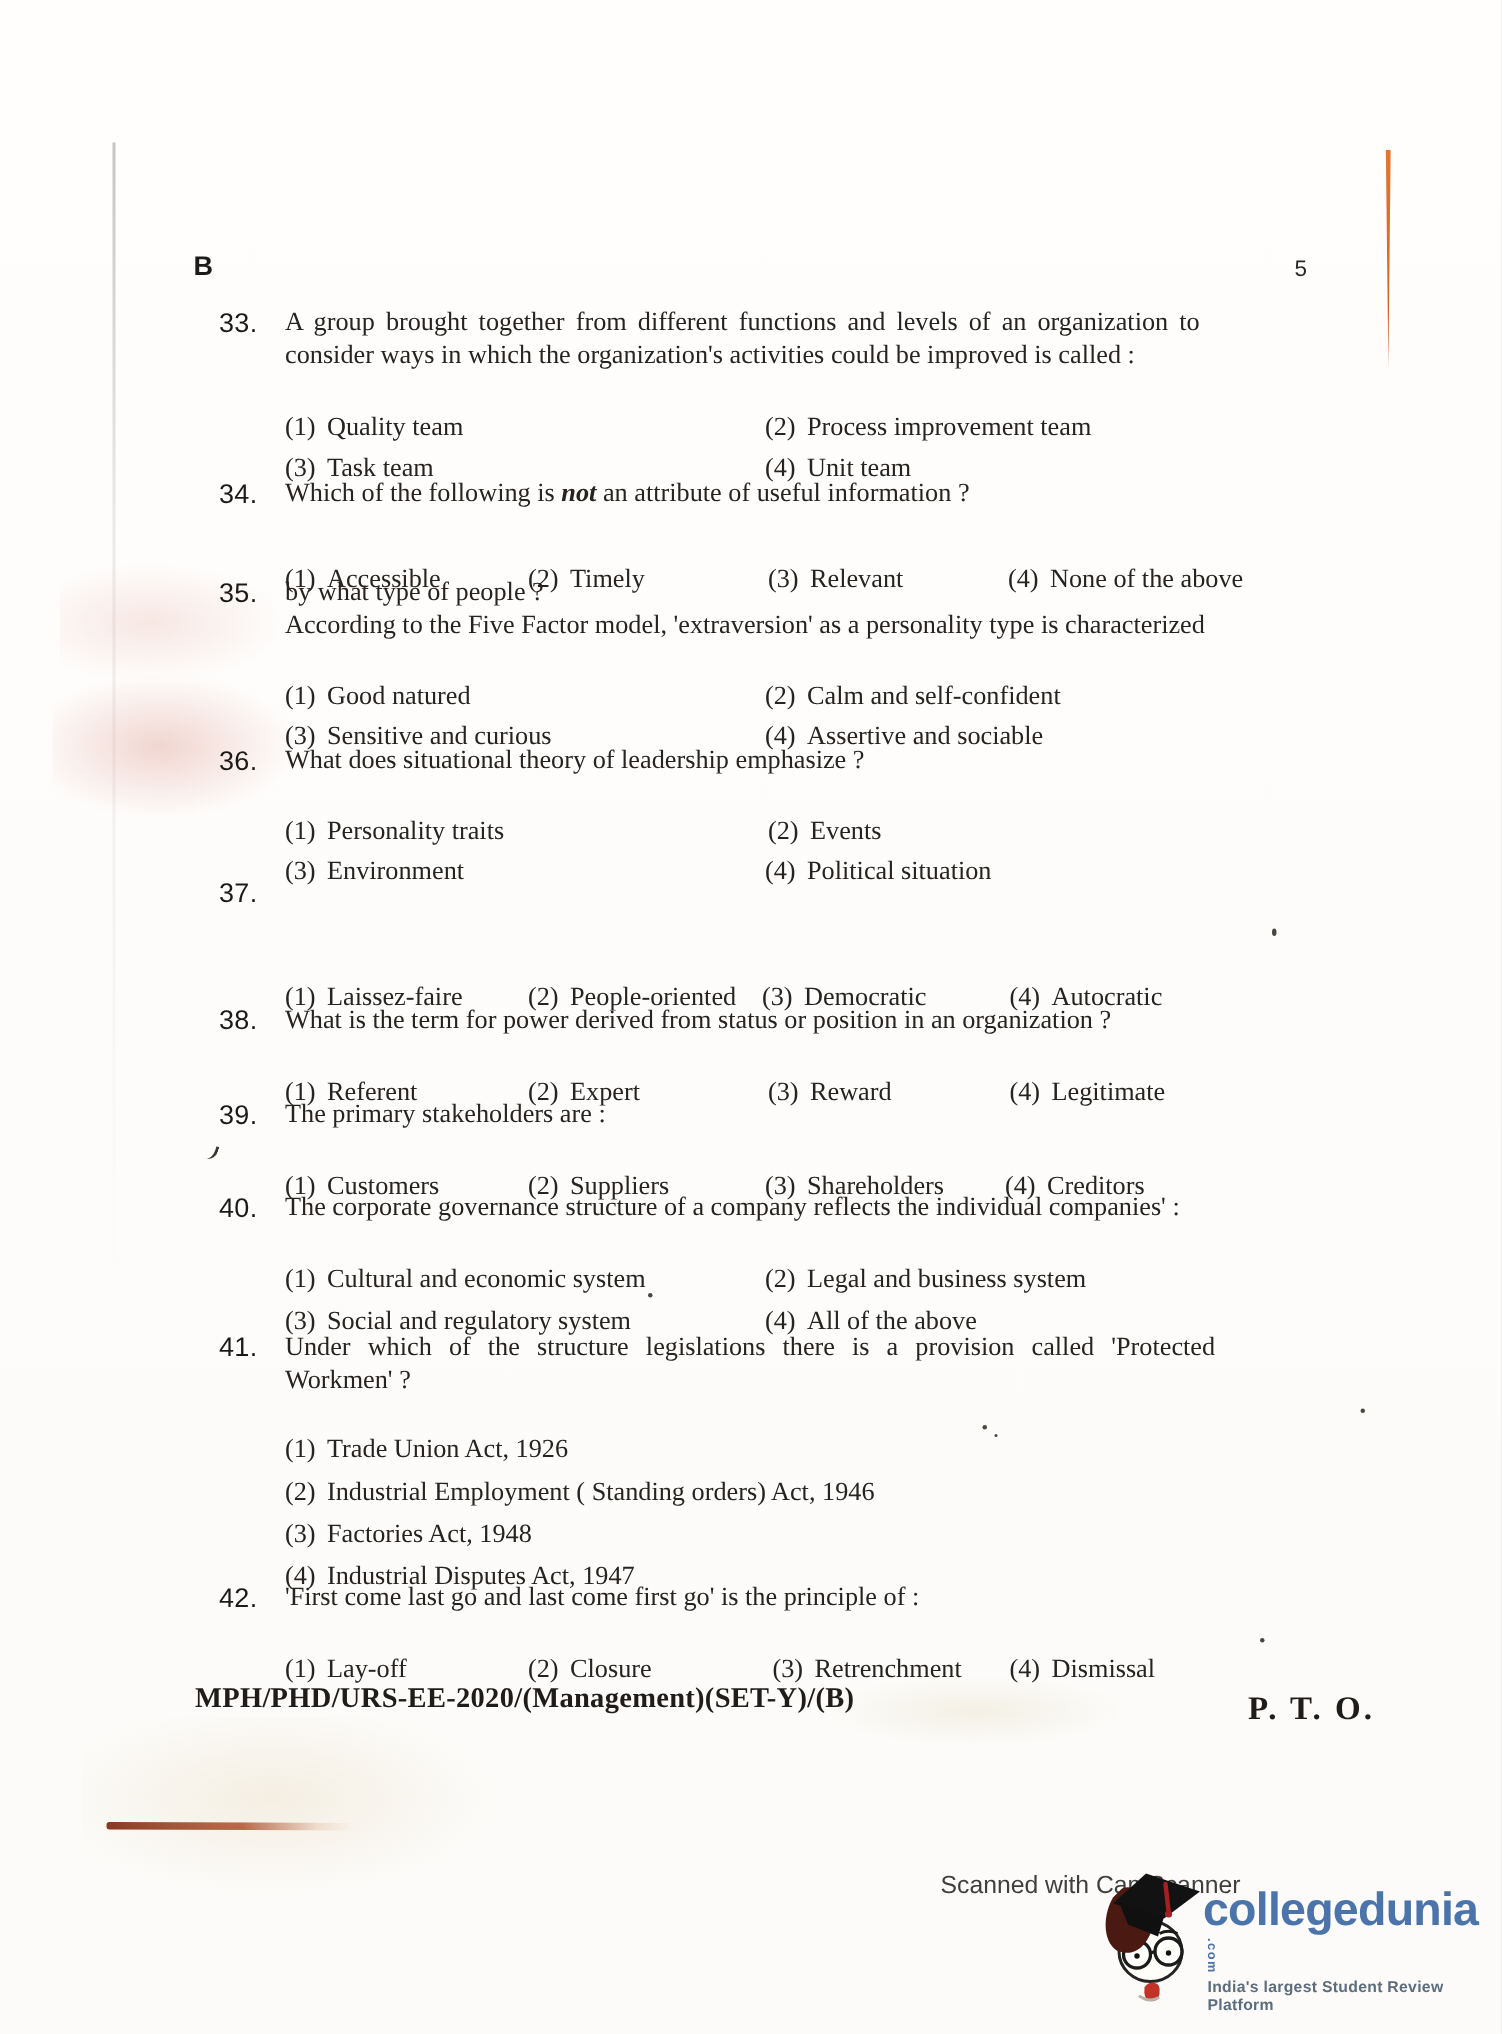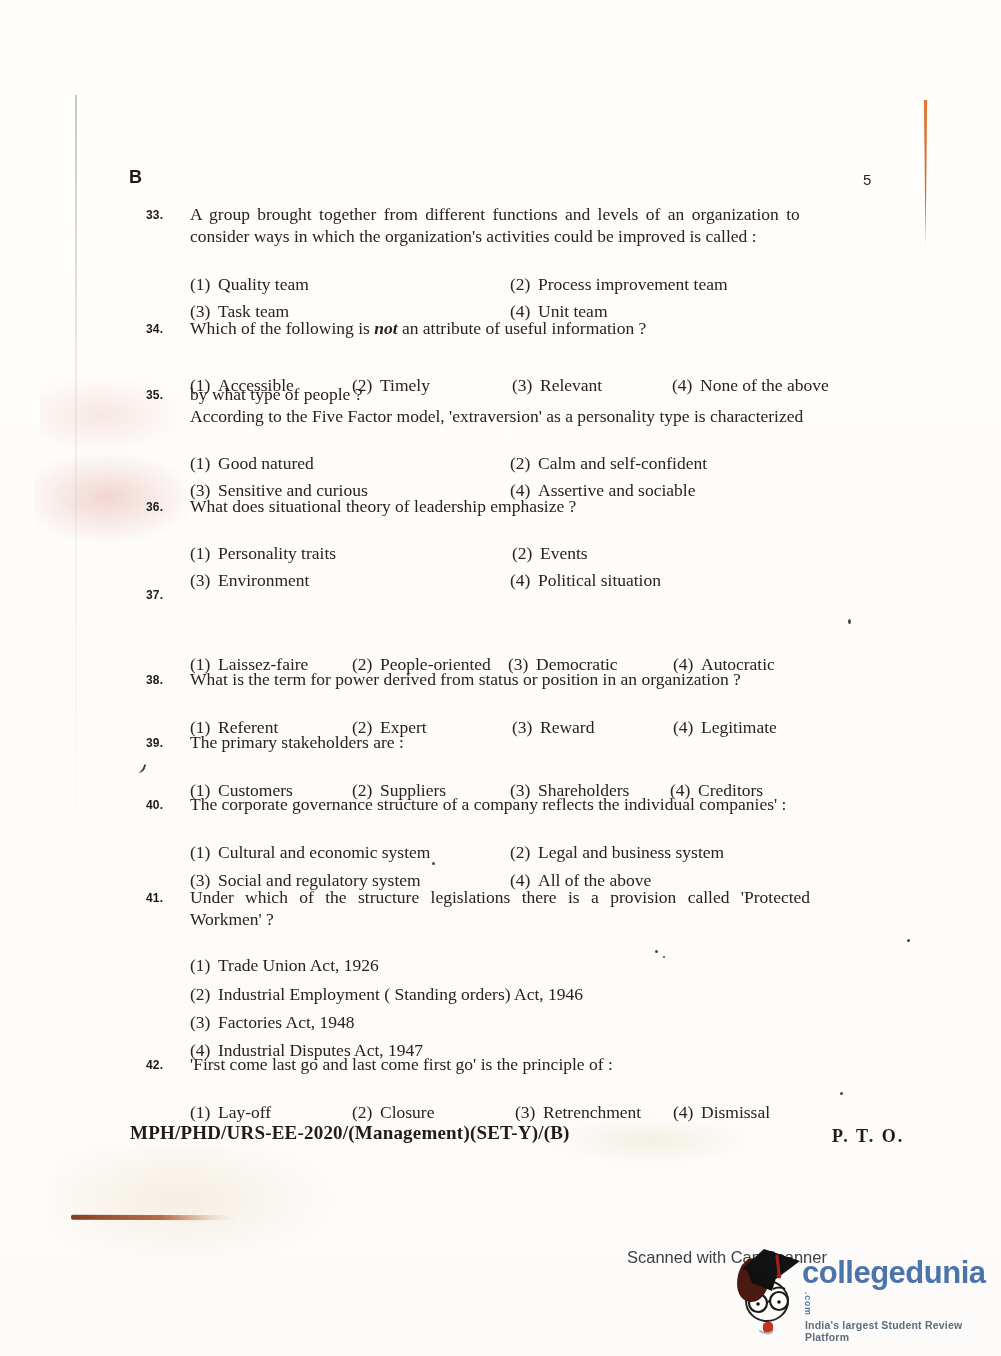--- a/index.html
+++ b/index.html
@@ -3,29 +3,29 @@
 <meta charset="utf-8">
 <style>
   html,body{margin:0;padding:0;background:#e9e9e9;}
   .page{position:relative;width:1001px;height:1356px;margin:0 auto;background:linear-gradient(180deg,#fffefd 0%,#fdfcfa 60%,#fcfbf9 100%);
         font-family:"Liberation Serif",serif;color:#262320;overflow:hidden;}
   
   .set-letter{position:absolute;left:129px;top:167px;font-family:"Liberation Sans",sans-serif;font-weight:700;font-size:18px;color:#1d1b19;}
   .page-num{position:absolute;left:863px;top:171px;font-family:"Liberation Sans",sans-serif;font-size:15px;color:#2a2825;}
   
   .q{position:absolute;left:148px;width:800px;font-size:17.5px;line-height:22px;}
-  .qnum{position:absolute;left:-2px;top:1px;font-family:"Liberation Sans",sans-serif;font-weight:700;font-size:12px;color:#1c1a18;letter-spacing:.2px;}
+  .qnum{position:absolute;left:-2px;top:1px;font-family:"Liberation Sans",sans-serif;font-weight:400;font-size:18px;color:#1c1a18;letter-spacing:.2px;}
   .qline{margin-left:42px;white-space:nowrap;}
   .ws1{word-spacing:3px;}
   .ws2{word-spacing:7px;}
   .opt{position:absolute;white-space:nowrap;margin-top:20px;}
   .olab{display:inline-block;min-width:28px;}
   
   .fcode{position:absolute;left:130px;top:1122px;font-weight:700;font-size:19px;letter-spacing:.2px;color:#1f1c19;}
-  .pto{position:absolute;left:832px;top:1126px;font-weight:700;font-size:18px;letter-spacing:2px;color:#1f1c19;}
+  .pto{position:absolute;left:832px;top:1126px;font-weight:700;font-size:22px;letter-spacing:2px;color:#1f1c19;}
   
   .vline-left{position:absolute;left:75px;top:95px;width:2px;height:760px;
     background:linear-gradient(180deg,rgba(130,130,130,.45),rgba(150,150,150,.18) 35%,rgba(160,160,160,0));}
   .vline-orange{position:absolute;left:923px;top:100px;width:5px;height:145px;
     background:linear-gradient(180deg,#e4762f,#c95f20);clip-path:polygon(18% 0,82% 0,52% 100%);}
   .redbar{position:absolute;left:71px;top:1215px;width:165px;height:5px;border-radius:2px;
     background:linear-gradient(90deg,#7e2a12,#a2401f 55%,rgba(205,130,95,.25) 85%,rgba(210,150,120,0));
     transform:rotate(.2deg);}
   .smudge{position:absolute;pointer-events:none;}
   .sm-pink1{left:40px;top:375px;width:150px;height:80px;background:radial-gradient(ellipse at 40% 50%,rgba(235,190,180,.35),rgba(235,190,180,0) 70%);}

